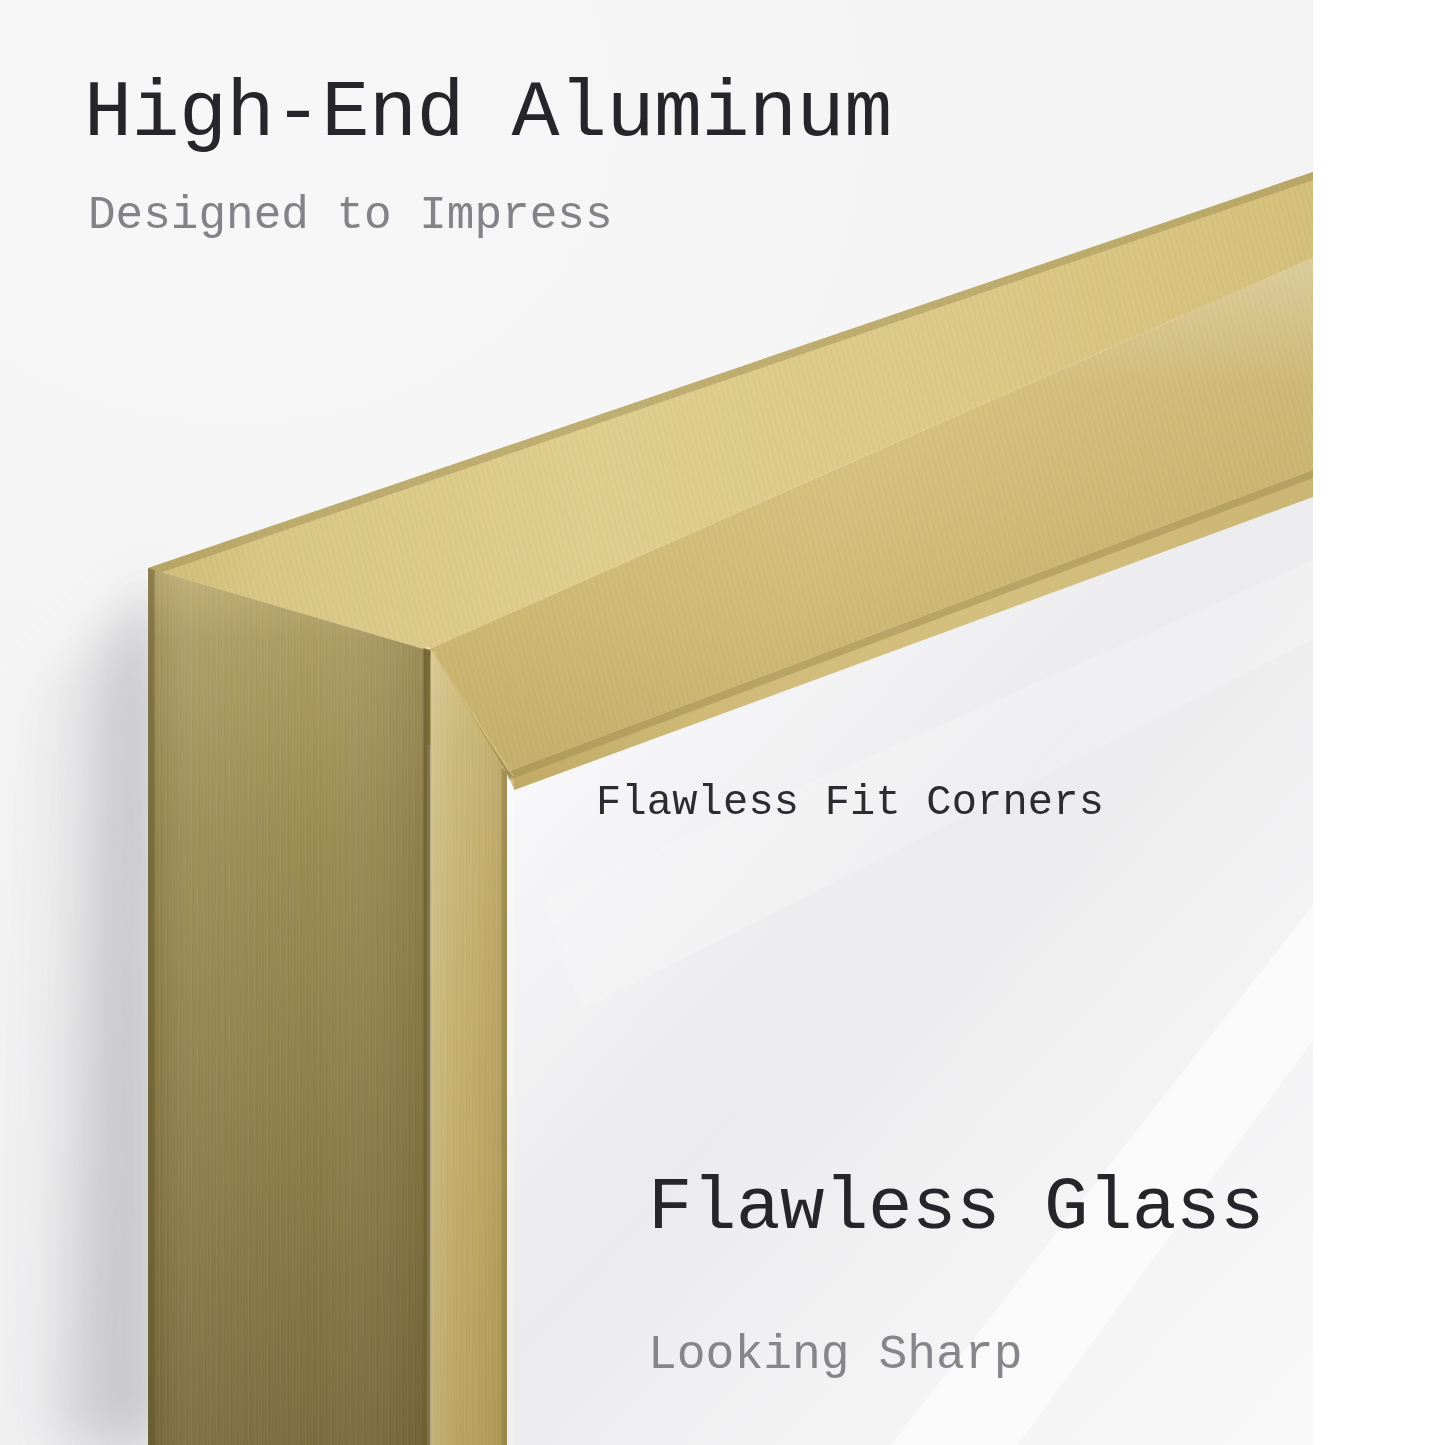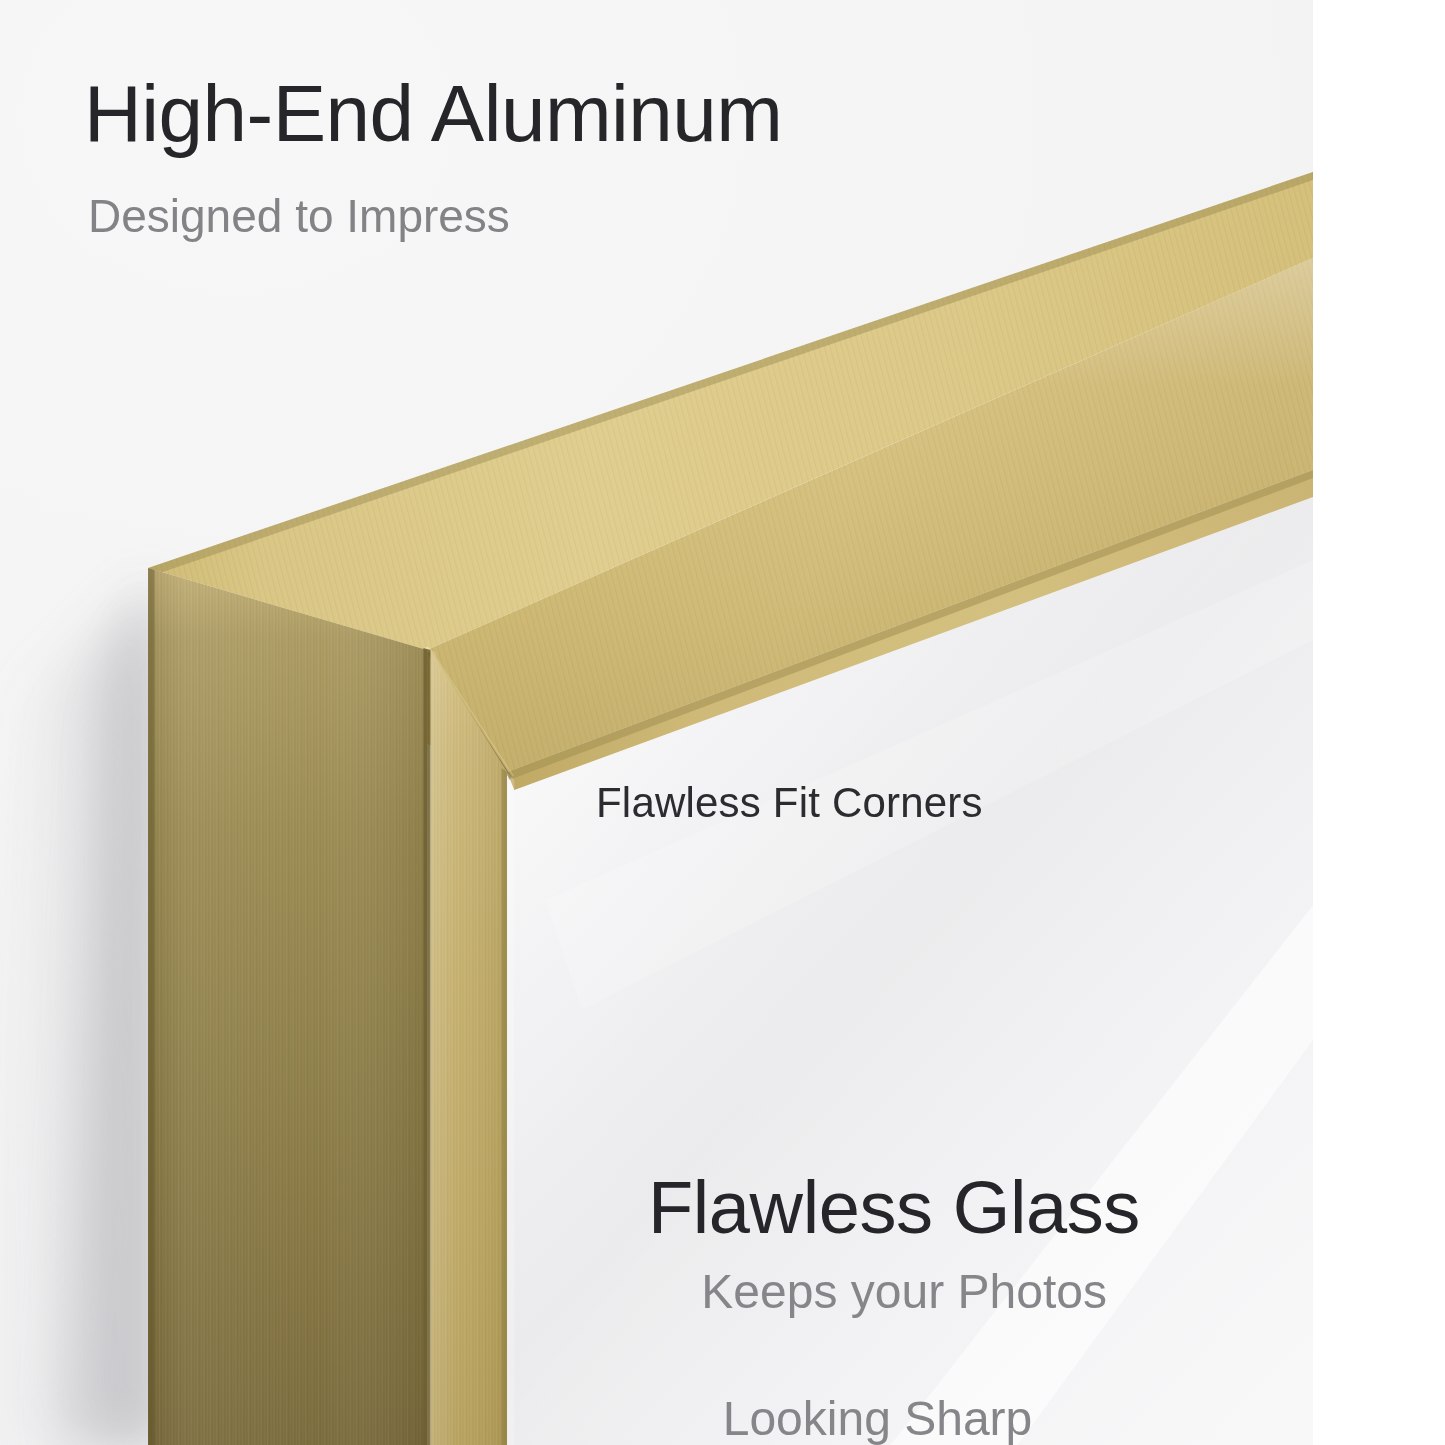--- a/index.html
+++ b/index.html
@@ -7,22 +7,21 @@
     margin: 0;
     padding: 0;
     background: #ffffff;
   }
   #stage {
     position: relative;
     width: 1313px;
     height: 1445px;
     overflow: hidden;
     background: #f5f5f5;
-    font-family: Liberation Sans, sans-serif;
-    text-align: center;
+    font-family: Liberation Mono, monospace;
     -webkit-font-smoothing: antialiased;
   }
 
   
   .wall {
     position: absolute;
     inset: 0;
     background:
       radial-gradient(120% 90% at 18% 8%, #f7f7f7 0%, #f4f4f4 55%, #f1f1f2 100%);
   }
@@ -293,17 +292,16 @@
 
   <div class="txt subhead">Designed to Impress</div>
 
   <div class="txt corner-label">Flawless Fit Corners</div>
 
   <div class="txt glass-title">
     <span class="l2">Flawless Glass</span>
   </div>
 
   <div class="txt glass-sub">
-    <span class="l1">Keeps your Photos</span>
     <span class="l2">Looking Sharp</span>
   </div>
 
 </div>
 
 </body></html>

